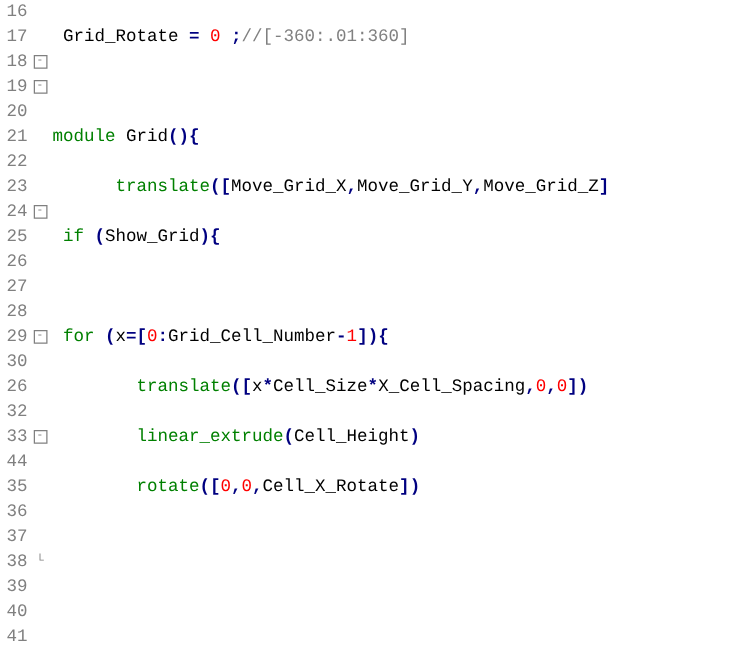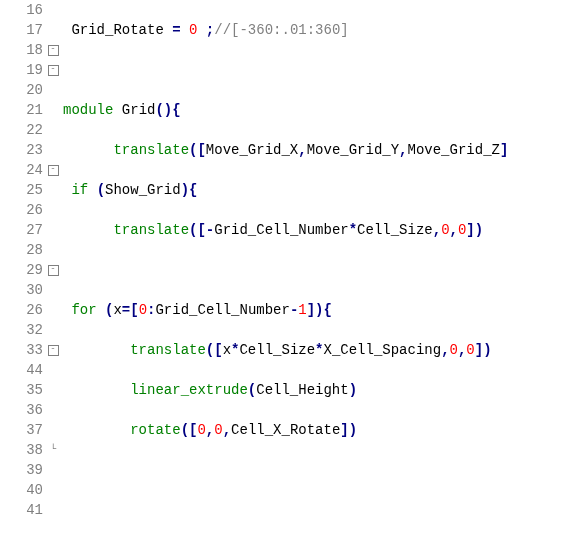--- a/index.html
+++ b/index.html
@@ -9,21 +9,20 @@
     font-size: 14px;
     line-height: 20px;
     background: #ffffff;
     color: #000000;
   }
   .editor {
     display: flex;
     width: 486px;
     height: 535px;
     overflow: hidden;
-    padding-left: 21px;
   }
   .gutter {
     background: #ffffff;
     text-align: right;
     padding-right: 4px;
     color: #808080;
     user-select: none;
     flex-shrink: 0;
     width: 22px;
   }
@@ -120,21 +119,20 @@
       <div class="line"></div>
       <div class="line"></div>
       <div class="line"></div>
     </div>
   <div class="code">
 <div class="line"> <span class="id">Grid_Rotate</span><span class="op"> = </span><span class="num">0</span><span> </span><span class="op">;</span><span class="cm">//[-360:.01:360]</span></div>
 <div class="line"></div>
 <div class="line"><span class="k">module</span> <span class="id">Grid</span><span class="op">(</span><span class="op">)</span><span class="op">{</span></div>
 <div class="line">      <span class="k">translate</span><span class="op">(</span><span class="op">[</span><span class="id">Move_Grid_X</span><span class="op">,</span><span class="id">Move_Grid_Y</span><span class="op">,</span><span class="id">Move_Grid_Z</span><span class="op">]</span><span class="op">)</span></div>
 <div class="line"> <span class="k">if</span> <span class="op">(</span><span class="id">Show_Grid</span><span class="op">)</span><span class="op">{</span></div>
-<div class="line">      <span class="k">translate</span><span class="op">(</span><span class="op">[</span><span class="op">-</span><span class="id">Grid_Cell_Number</span><span class="op">*</span><span class="id">Cell_Size</span><span class="op">,</span><span class="num">0</span><span class="op">,</span><span class="num">0</span><span class="op">]</span><span class="op">)</span></div>
 <div class="line"></div>
 <div class="line"> <span class="k">for</span> <span class="op">(</span><span class="id">x</span><span class="op">=</span><span class="op">[</span><span class="num">0</span><span class="op">:</span><span class="id">Grid_Cell_Number</span><span class="op">-</span><span class="num">1</span><span class="op">]</span><span class="op">)</span><span class="op">{</span></div>
 <div class="line">        <span class="k">translate</span><span class="op">(</span><span class="op">[</span><span class="id">x</span><span class="op">*</span><span class="id">Cell_Size</span><span class="op">*</span><span class="id">X_Cell_Spacing</span><span class="op">,</span><span class="num">0</span><span class="op">,</span><span class="num">0</span><span class="op">]</span><span class="op">)</span></div>
 <div class="line">        <span class="k">linear_extrude</span><span class="op">(</span><span class="id">Cell_Height</span><span class="op">)</span></div>
 <div class="line">        <span class="k">rotate</span><span class="op">(</span><span class="op">[</span><span class="num">0</span><span class="op">,</span><span class="num">0</span><span class="op">,</span><span class="id">Cell_X_Rotate</span><span class="op">]</span><span class="op">)</span></div>
 <div class="line"></div>
 
 
 
 

